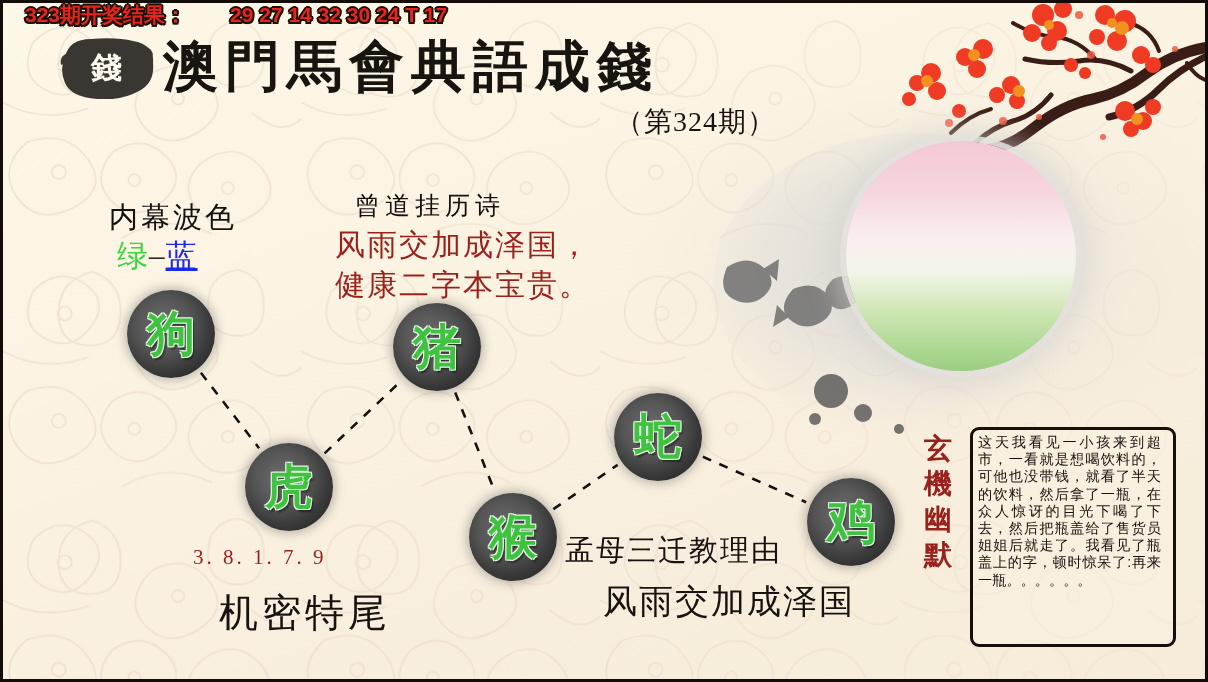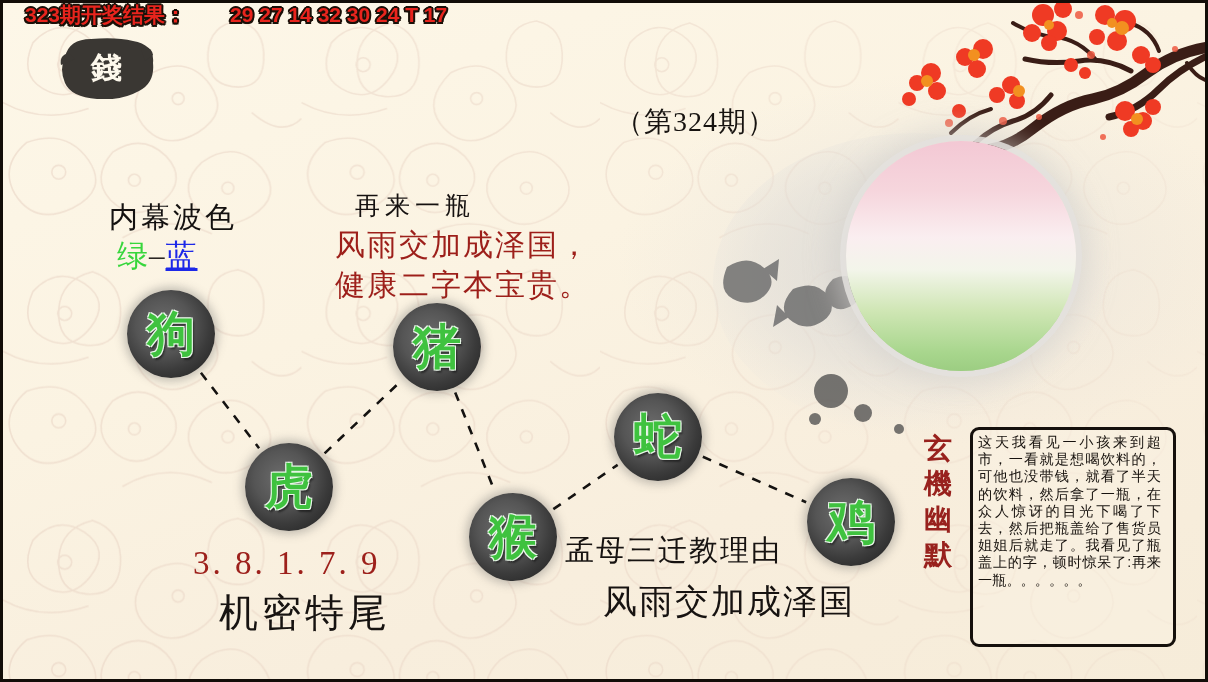--- a/index.html
+++ b/index.html
@@ -167,21 +167,21 @@
       -1px  1px 0 #e9f7e9, 1px  1px 0 #e9f7e9,
        2px 3px 2px rgba(0,0,0,0.45);
     line-height: 1;
   }
 
   
   .tail-nums {
     position: absolute;
     left: 190px;
     top: 542px;
-    font-size: 33px;
+    font-size: 21px;
     color: #9d201b;
     letter-spacing: 3px;
     font-family: "Liberation Serif", serif;
     white-space: nowrap;
   }
   .tail-label {
     position: absolute;
     left: 216px;
     top: 583px;
     font-size: 39px;
@@ -340,20 +340,21 @@
 
   <div class="ink-seal">
     <svg width="100" height="62" viewBox="0 0 100 62">
       <path d="M10 20 q4 -18 26 -18 q26 -2 42 2 q22 4 20 22 q2 20 -14 28 q-18 10 -42 8 q-26 -2 -32 -16 q-6 -14 0 -26z" fill="#3a3733"></path>
       <path d="M6 28 q-2 -10 8 -12 l6 6 z" fill="#3a3733"></path>
       <path d="M86 12 q10 -4 12 6 l-8 6z" fill="#3a3733"></path>
     </svg>
     <div class="seal-char">錢</div>
   </div>
 
+  <div class="main-title">澳門馬會典語成錢</div>
   <div class="issue-no">（第324期）</div>
 
   <svg class="blossom-art" style="left:888px;top:-4px;width:320px;height:170px;" viewBox="0 0 320 170">
     <g stroke="#3a1d16" fill="none" stroke-linecap="round">
       <path d="M318 48 q-36 6 -62 26 q-26 20 -54 26 q-30 6 -58 28 q-22 18 -44 22" stroke-width="11"></path>
       <path d="M318 56 q-30 14 -50 34 q-22 22 -50 28" stroke-width="7"></path>
       <path d="M240 72 q-26 -14 -52 -10 q-28 4 -54 -2" stroke-width="5"></path>
       <path d="M206 62 q-18 -22 -42 -24 q-22 -2 -42 -14" stroke-width="4"></path>
       <path d="M160 96 q-16 20 -38 26 q-20 6 -38 22" stroke-width="5"></path>
       <path d="M268 52 q-8 -22 -30 -28" stroke-width="4"></path>
@@ -499,21 +500,21 @@
           <circle cx="24" cy="216" r="6"></circle>
       </g>
     </svg>
   </div>
 
   <div class="bose-title">内幕波色</div>
   <div class="bose-values">
     <span class="green">绿</span><span class="dash">–</span><span class="blue">蓝</span>
   </div>
 
-  <div class="poem-title">再来一瓶</div>
+  <div class="poem-title">曾道挂历诗</div>
   <div class="poem-l1">风雨交加成泽国，</div>
   <div class="poem-l2">健康二字本宝贵。</div>
 
   <svg class="net-svg" id="net-svg" viewBox="0 0 1208 682">
       <line x1="197.92482657415516" y1="369.8008344563198" x2="256.0751734258448" y2="445.1991655436802" stroke="#141210" stroke-width="2.6" stroke-dasharray="9 9"></line>
       <line x1="321.5969524307811" y1="450.32720716007196" x2="398.4030475692189" y2="377.67279283992804" stroke="#141210" stroke-width="2.6" stroke-dasharray="9 9"></line>
       <line x1="452.19814314135107" y1="389.4953578533777" x2="491.80185685864893" y2="488.5046421466223" stroke="#141210" stroke-width="2.6" stroke-dasharray="9 9"></line>
       <line x1="550.33742650985" y1="506.1810851656207" x2="614.66257349015" y2="461.8189148343793" stroke="#141210" stroke-width="2.6" stroke-dasharray="9 9"></line>
       <line x1="699.8435817354367" y1="453.74976397674675" x2="803.1564182645633" y2="499.25023602325325" stroke="#141210" stroke-width="2.6" stroke-dasharray="9 9"></line>
     </svg>

